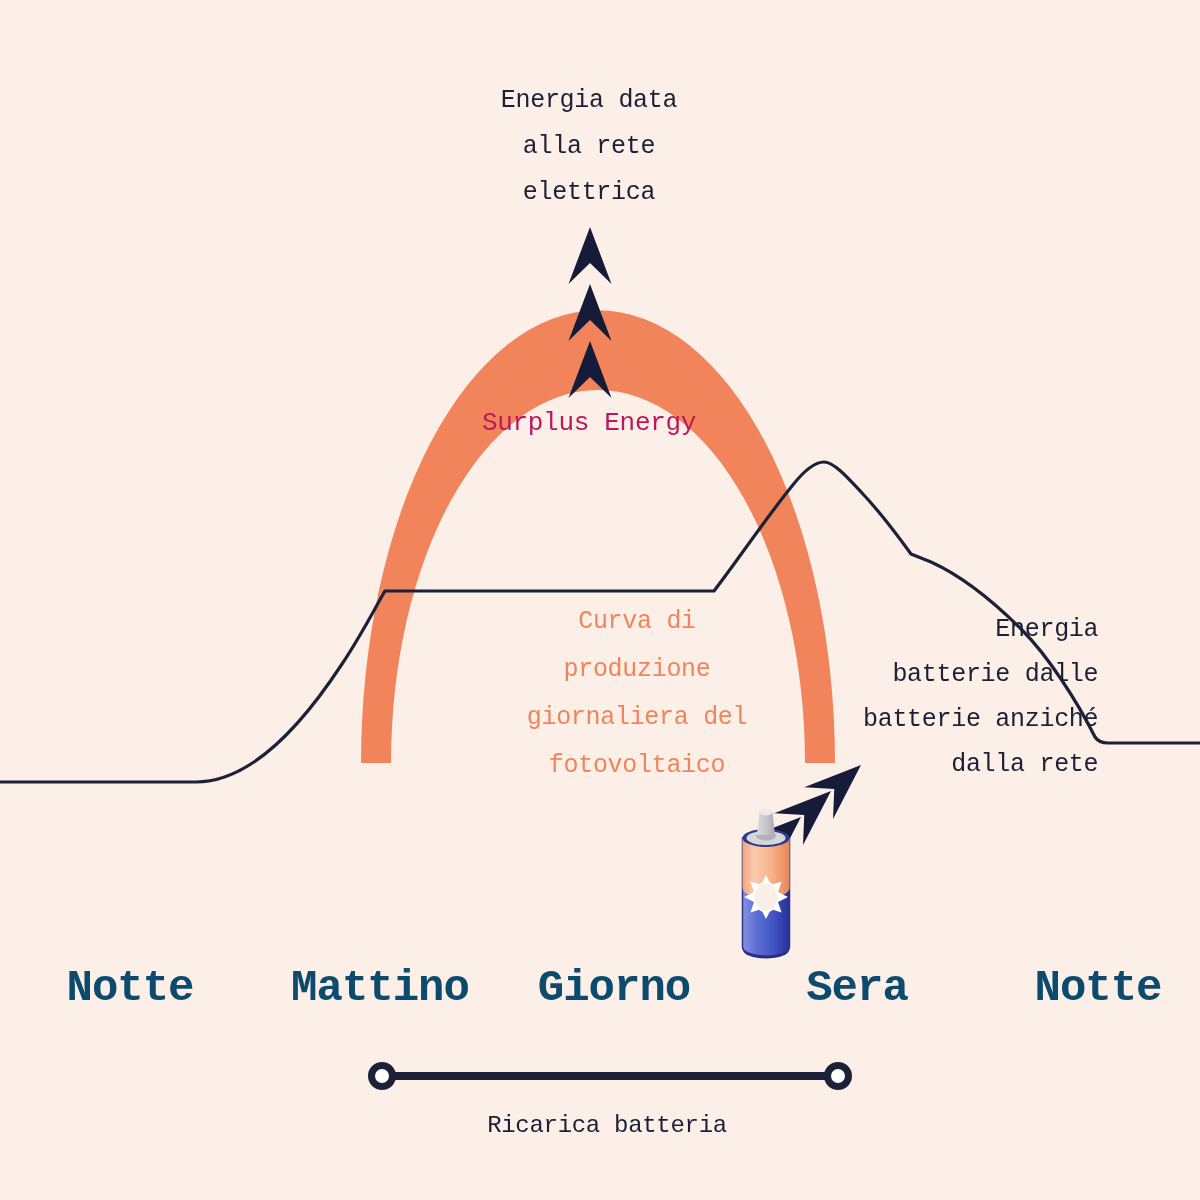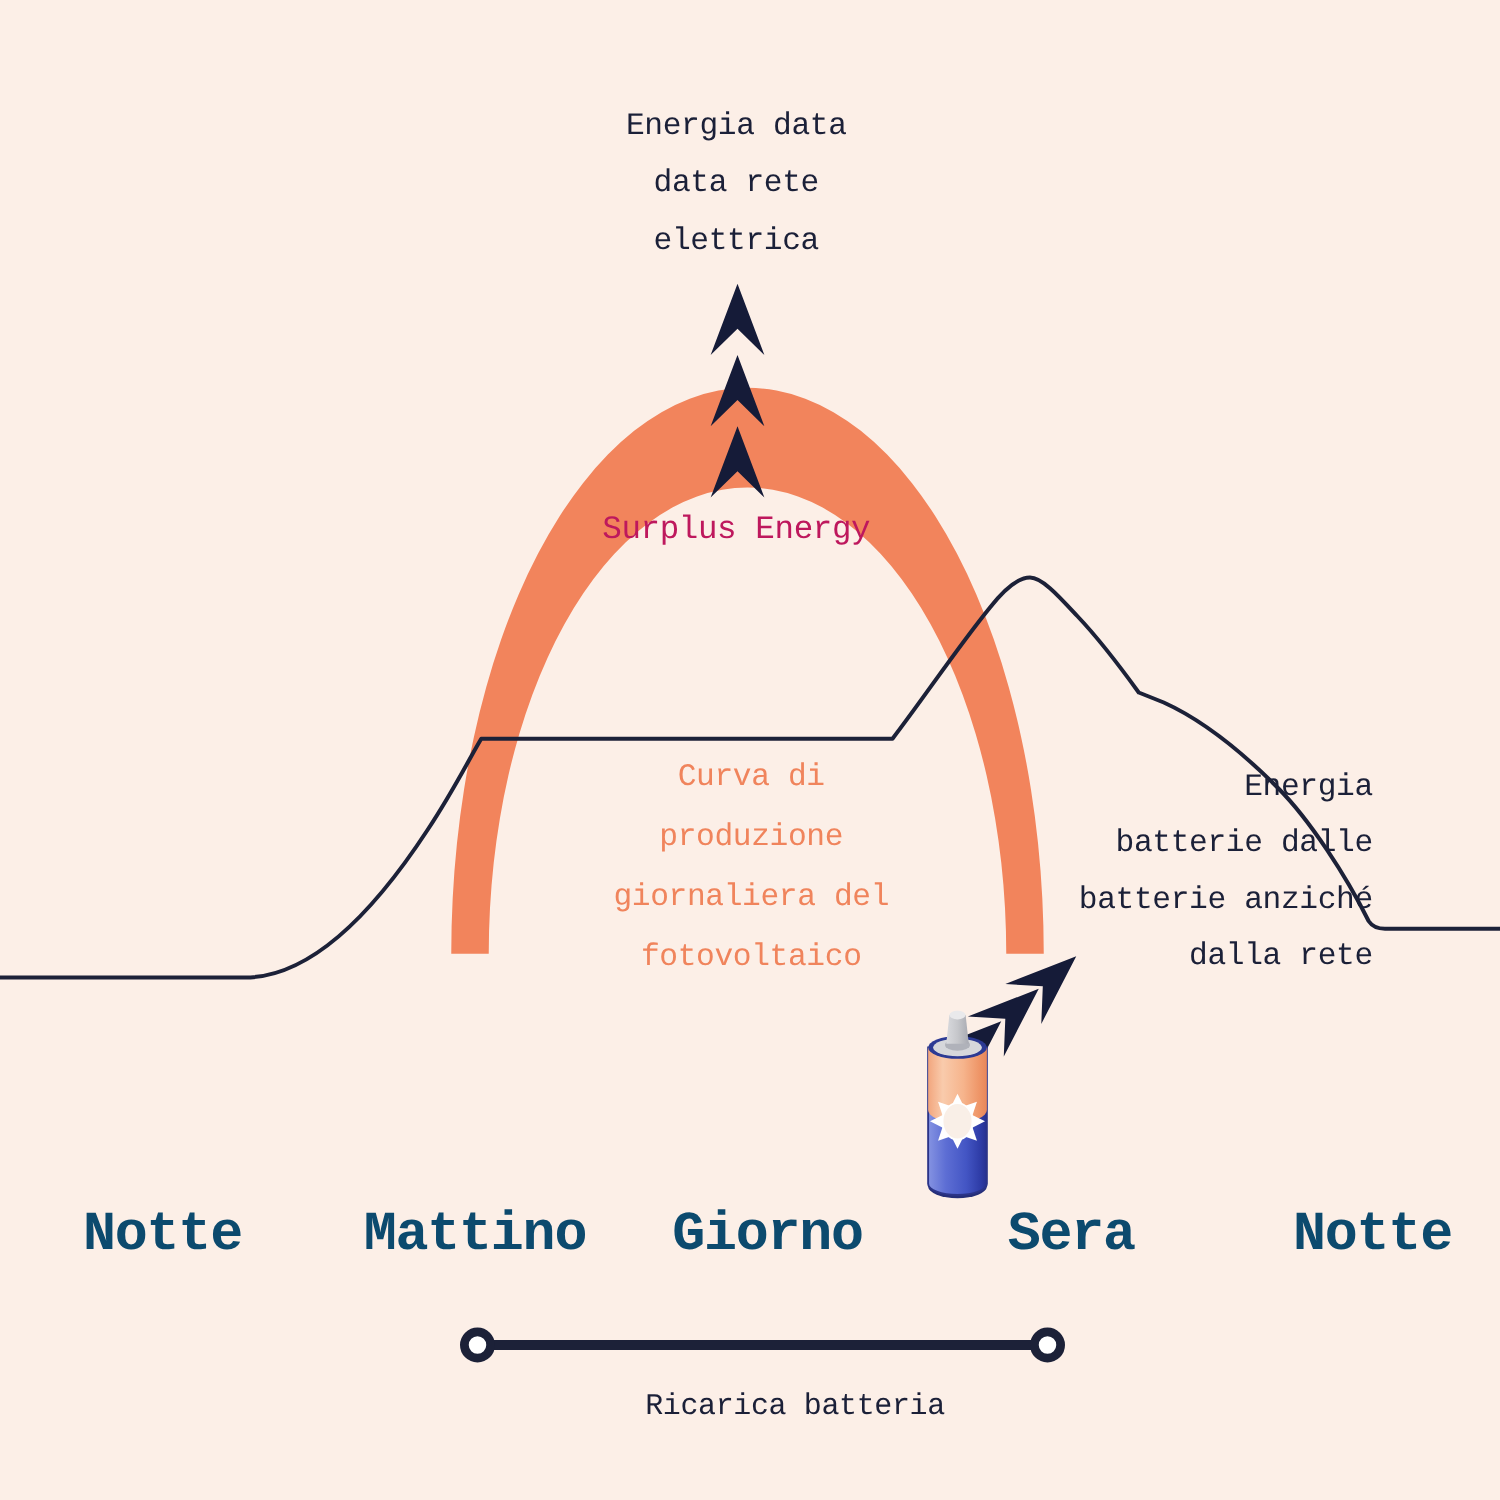--- a/index.html
+++ b/index.html
@@ -13,34 +13,34 @@
   .stage svg{position:absolute;left:0;top:0;z-index:1;}
   .note{
     position:absolute;z-index:2;
     color:#1B2038;
     font-size:25px;letter-spacing:-0.3px;
     line-height:45px;
     white-space:nowrap;
     text-align:right;
   }
   .note.centered{transform:translateX(-50%);text-align:center;}
-  .note.orange{color:#F0845C;line-height:48px;}
+  .note.orange{color:#F0845C;line-height:48px;margin-left:36px;}
   .note.grid-feed{line-height:46px;}
   .surplus{
     position:absolute;z-index:2;transform:translateX(-50%);
     color:#be185d;font-size:26px;letter-spacing:-0.3px;white-space:nowrap;
   }
   .time-label{
     position:absolute;z-index:2;transform:translateX(-50%);
     color:#0c4a6e;font-size:44px;font-weight:bold;letter-spacing:-1px;
     white-space:nowrap;
   }
   .recharge-label{
     position:absolute;z-index:2;transform:translateX(-50%);
-    color:#1B2038;font-size:24px;letter-spacing:-0.3px;white-space:nowrap;margin-left:29px;
+    color:#1B2038;font-size:24px;letter-spacing:-0.3px;white-space:nowrap;
   }
   .arch{fill:#F2845C;}
   .curve{fill:none;stroke:#1C2138;stroke-width:3.2px;stroke-linejoin:round;}
   .chev{fill:#151B38;}
   .bracket-line{stroke:#1C2138;stroke-width:8px;}
   .bracket-dot{fill:#FFFFFF;stroke:#1C2138;stroke-width:7px;}
 </style>
 </head>
 <body>
 
@@ -115,21 +115,21 @@
 
     <g>
       <line class="bracket-line" x1="382" y1="1076" x2="838" y2="1076"></line>
       <circle class="bracket-dot" cx="382" cy="1076" r="10.5"></circle>
       <circle class="bracket-dot" cx="838" cy="1076" r="10.5"></circle>
     </g>
   </svg>
 
   <div class="note centered grid-feed" style="left:589px;top:78px;">
     <div>Energia data</div>
-    <div>data rete</div>
+    <div>alla rete</div>
     <div>elettrica</div>
   </div>
 
   <div class="surplus" style="left:589px;top:408px;">Surplus Energy</div>
 
   <div class="note centered orange" style="left:601px;top:598px;">
     <div>Curva di</div>
     <div>produzione</div>
     <div>giornaliera del</div>
     <div>fotovoltaico</div>

